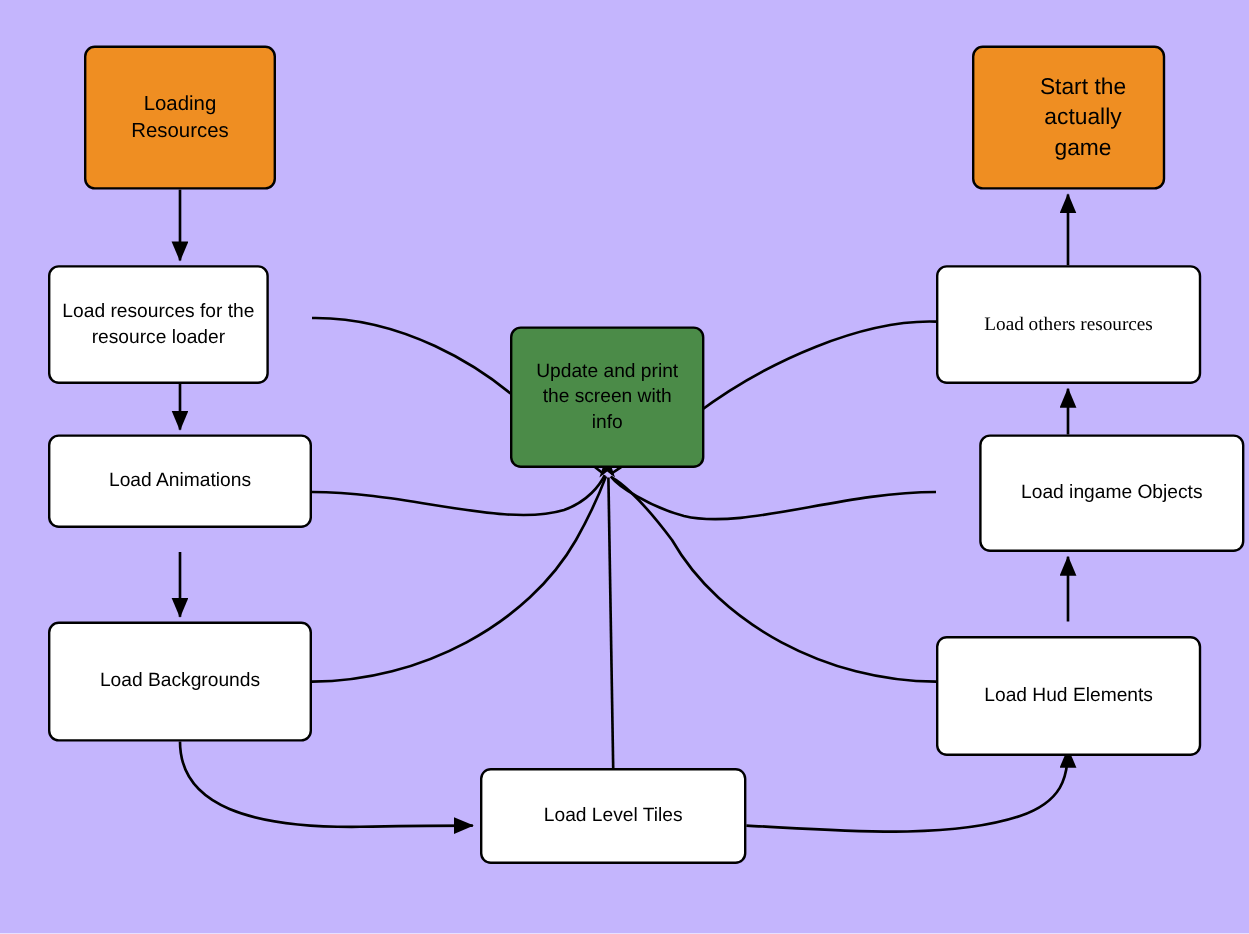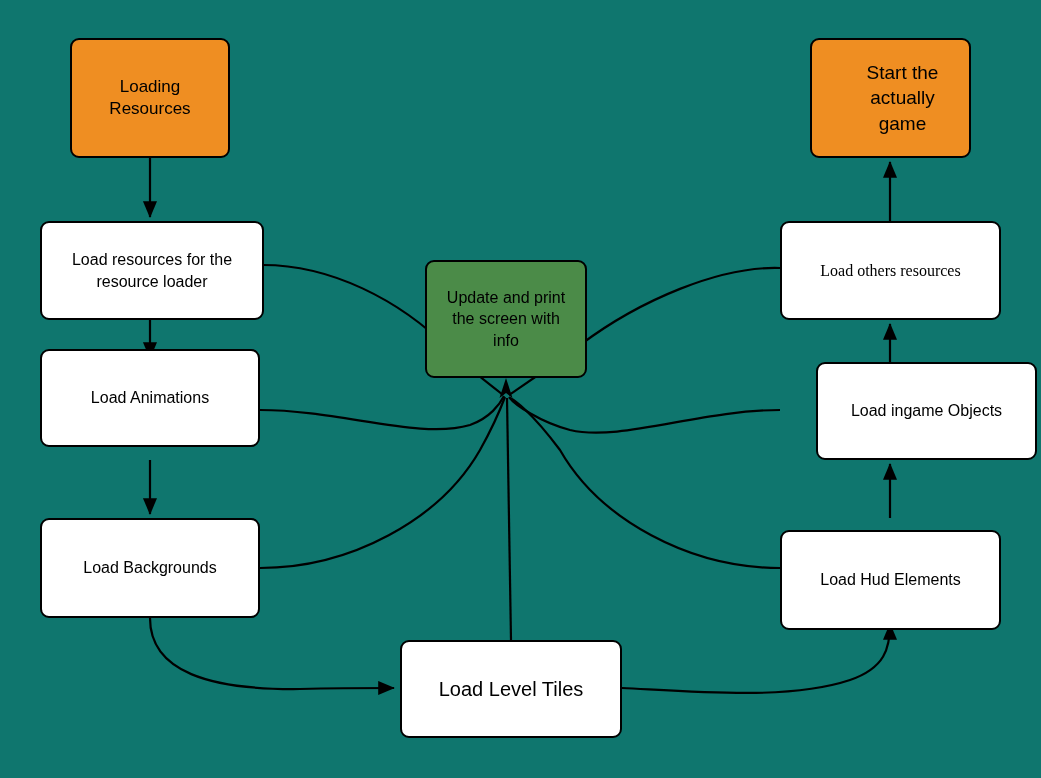--- a/index.html
+++ b/index.html
@@ -7,21 +7,21 @@
     padding: 0;
     background: #ffffff;
   }
   body {
     font-family: "Liberation Sans", sans-serif;
   }
   #canvas {
     position: relative;
     width: 1041px;
     height: 778px;
-    background: #0f766e;
+    background: #c4b5fd;
     overflow: hidden;
   }
   #edges {
     position: absolute;
     left: 0;
     top: 0;
     width: 1041px;
     height: 778px;
     pointer-events: none;
   }
@@ -38,29 +38,29 @@
     background: #ffffff;
     line-height: 1.32;
     z-index: 2;
   }
   .node .label {
     display: block;
     padding: 0 8px;
     white-space: pre-line;
   }
   .node.orange { background: #ef8e22; }
-  .node.green  { background: #4b8b48; }
+  .node.green  { background: #4b8b48; margin-top: 12px; }
   .node.plain  { background: #ffffff; }
 
   .n-loading-resources      { left:70px;  top:38px;  width:160px; height:120px; font-size:17px; }
   .n-start-game            { left:810px; top:38px;  width:161px; height:120px; font-size:19px;padding-left:24px; }
-  .n-load-res-loader       { left:40px;  top:221px; width:224px; height:99px;  font-size:16px; }
-  .n-load-animations       { left:40px;  top:349px; width:220px; height:98px;  font-size:16px; }
+  .n-load-res-loader       { left:40px;  top:221px; width:184px; height:99px;  font-size:16px; }
+  .n-load-animations       { left:40px;  top:362px; width:220px; height:78px;  font-size:16px; }
   .n-load-backgrounds      { left:40px;  top:518px; width:220px; height:100px; font-size:16px; }
-  .n-load-level-tiles      { left:400px; top:640px; width:222px; height:98px;  font-size:20px; }
+  .n-load-level-tiles      { left:400px; top:640px; width:222px; height:80px;  font-size:16px; }
   .n-update-print          { left:425px; top:260px; width:162px; height:118px; font-size:16px; }
   .n-load-others-res       { left:780px; top:221px; width:221px; height:99px;  font-size:16px;font-family:Liberation Serif, serif; }
   .n-load-ingame-objects   { left:780px; top:362px; width:221px; height:98px;  font-size:16px;margin-left:36px; }
   .n-load-hud-elements     { left:780px; top:518px; width:221px; height:100px; font-size:16px;margin-top:12px; }
 </style>
 </head>
 <body>
 
 <div id="canvas">
 

